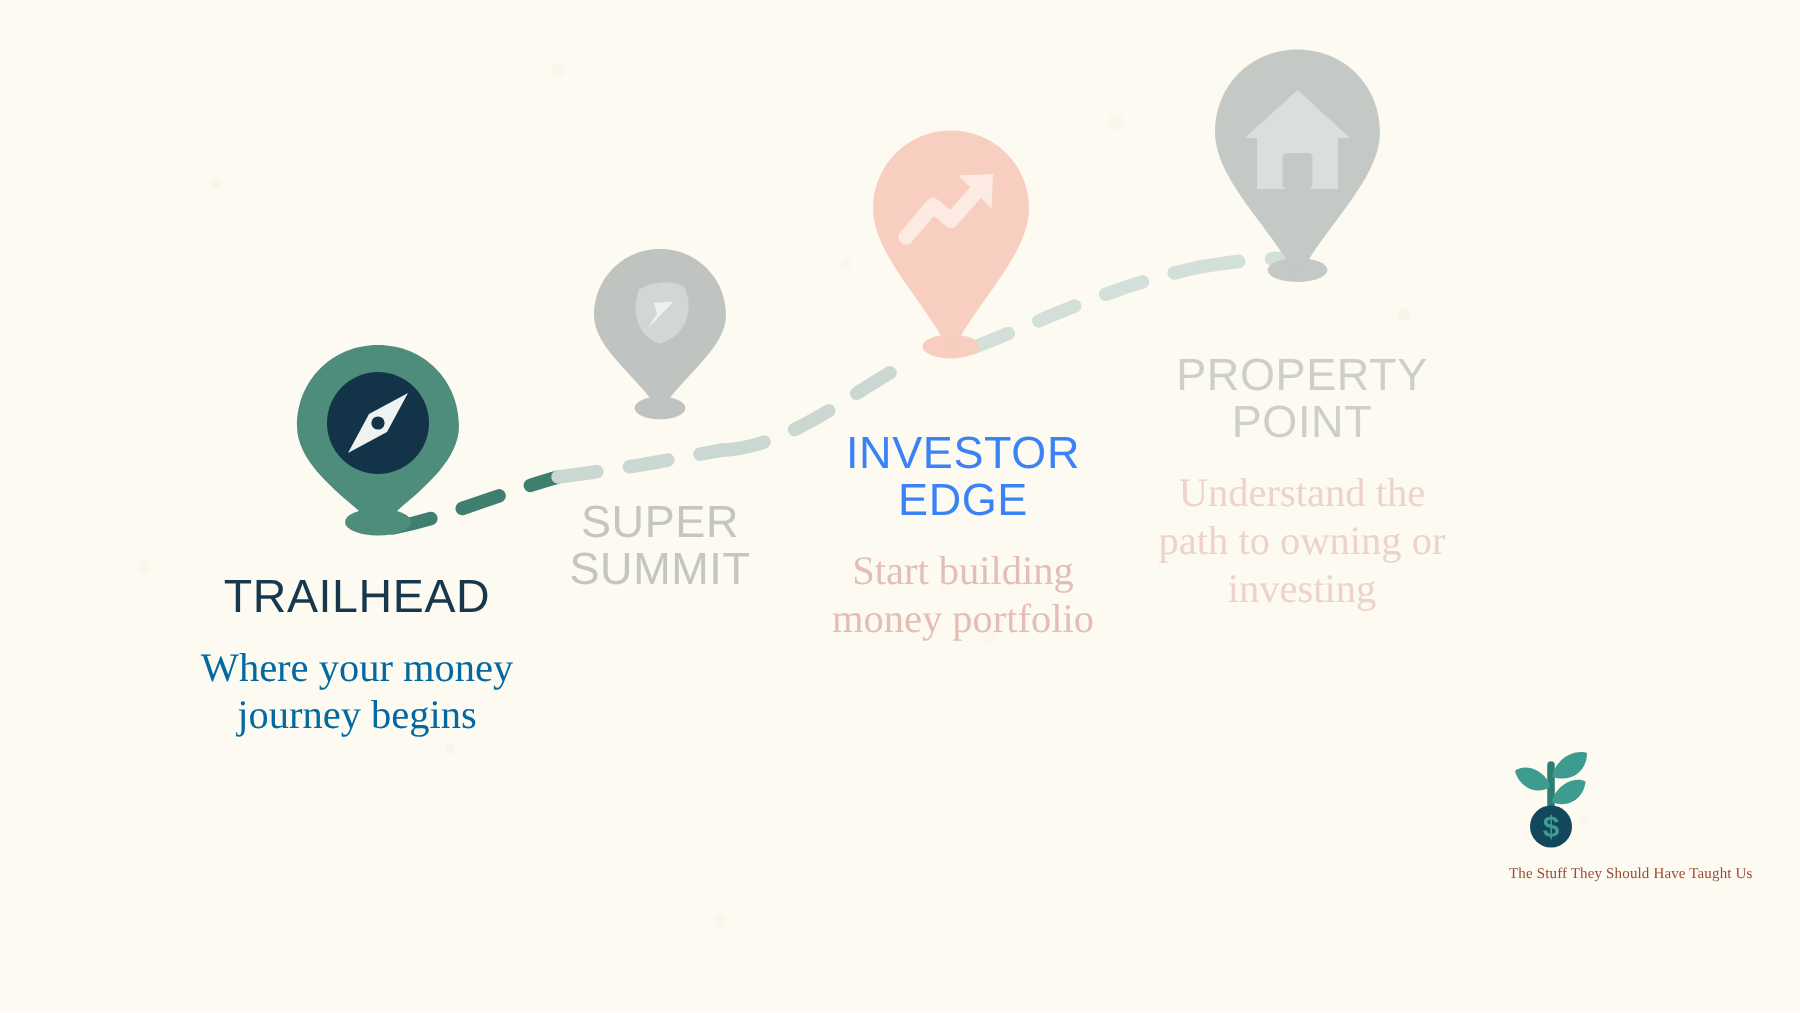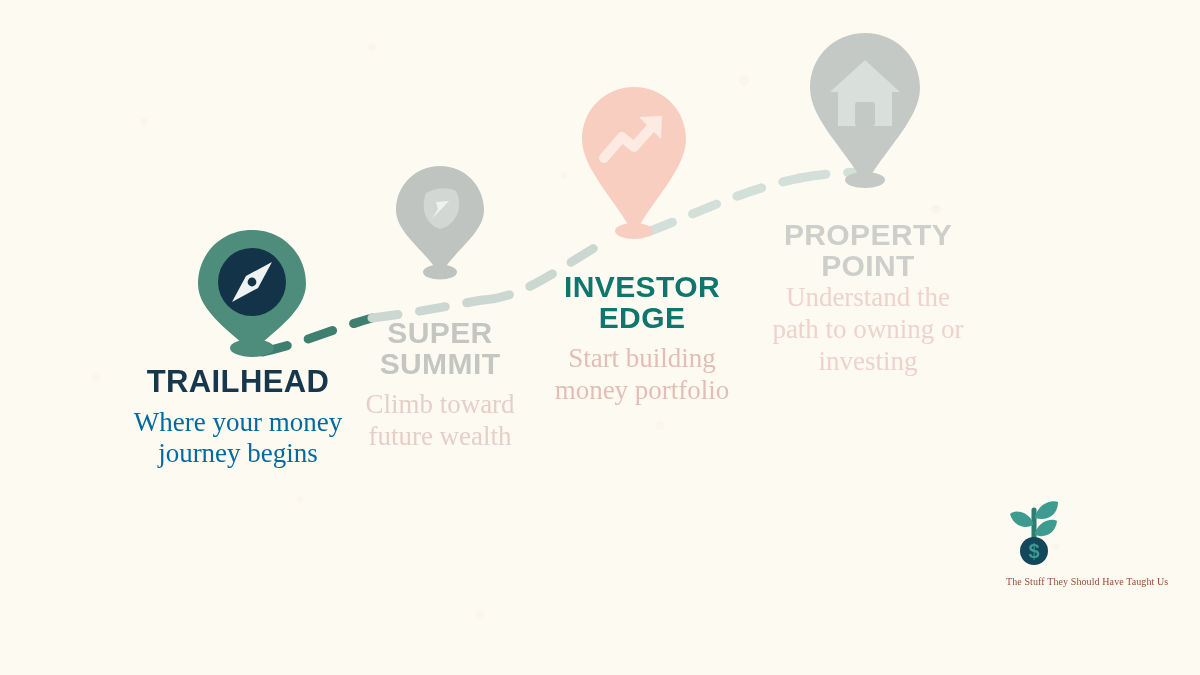--- a/index.html
+++ b/index.html
@@ -34,44 +34,44 @@
       radial-gradient(circle at 40% 91%, rgba(214,200,170,.10) 0 4px, transparent 5px);
   }
 
   #path-layer { position: absolute; inset: 0; }
   .pin-wrap { position: absolute; }
   .pin-wrap svg { display: block; }
 
   .stop-text { position: absolute; text-align: center; }
   .stop-title {
     font-family: "Liberation Sans", sans-serif;
-    font-weight: bold;
+    font-weight: normal;
     letter-spacing: .4px;
     line-height: 1.02;
-    margin: 0;
+    margin: 16px;
   }
   .stop-sub {
     font-family: "Liberation Serif", serif;
     line-height: 1.18;
     margin: 0;
   }
 
   
   #stop-1-text { left: 102px; top: 366px; width: 272px; }
   #stop-1-text .stop-title { font-size: 31px; color: #17374d; }
   #stop-1-text .stop-sub   { font-size: 27px; color: #0369a1; margin-top: 9px; }
 
   
   #stop-2-text { left: 360px; top: 318px; width: 160px; }
   #stop-2-text .stop-title { font-size: 30px; color: #c4c6c2; }
   #stop-2-text .stop-sub   { font-size: 27px; color: #e6cfc8; margin-top: 10px; }
 
   
   #stop-3-text { left: 536px; top: 272px; width: 212px; }
-  #stop-3-text .stop-title { font-size: 30px; color: #0f766e; }
+  #stop-3-text .stop-title { font-size: 30px; color: #3b82f6; }
   #stop-3-text .stop-sub   { font-size: 27px; color: #e3beb6; margin-top: 10px; }
 
   
   #stop-4-text { left: 762px; top: 220px; width: 212px; }
   #stop-4-text .stop-title { font-size: 30px; color: #cdcfcb; }
   #stop-4-text .stop-sub   { font-size: 27px; color: #edd3cc; margin-top: 1px; }
 
   
   #logo {
     position: absolute;
@@ -139,21 +139,20 @@
       <path d="M 48 3 C 23 3, 4 23, 4 47 C 4 70, 34 88, 48 112
                C 62 88, 92 70, 92 47 C 92 23, 73 3, 48 3 Z" fill="#bfc4c1"></path>
 
       <path d="M 64 28 C 72 44, 64 62, 48 66 C 34 62, 28 46, 34 30
                C 44 24, 56 24, 64 28 Z" fill="#d2d7d4"></path>
       <path d="M 57 38 L 40 56 L 46 46 L 44 39 Z" fill="#eef1ef"></path>
     </svg>
   </div>
   <div class="stop-text" id="stop-2-text">
     <p class="stop-title">SUPER SUMMIT</p>
-    <p class="stop-sub">Climb toward future wealth</p>
   </div>
 
   <div class="pin-wrap" style="left:578px; top:84px;">
     <svg width="112" height="158" viewBox="0 0 112 158">
       <ellipse cx="56" cy="147" rx="19" ry="8" fill="#f8cec1"></ellipse>
       <path d="M 56 3 C 27 3, 4 26, 4 55 C 4 86, 40 118, 56 152
                C 72 118, 108 86, 108 55 C 108 26, 85 3, 56 3 Z" fill="#f8cec1"></path>
 
       <path d="M 26 74 L 44 53 L 56 63 L 78 38" fill="none" stroke="#fdeae2" stroke-width="10" stroke-linecap="round" stroke-linejoin="round"></path>
       <path d="M 61 33 L 84 32 L 83 55 Z" fill="#fdeae2"></path>

